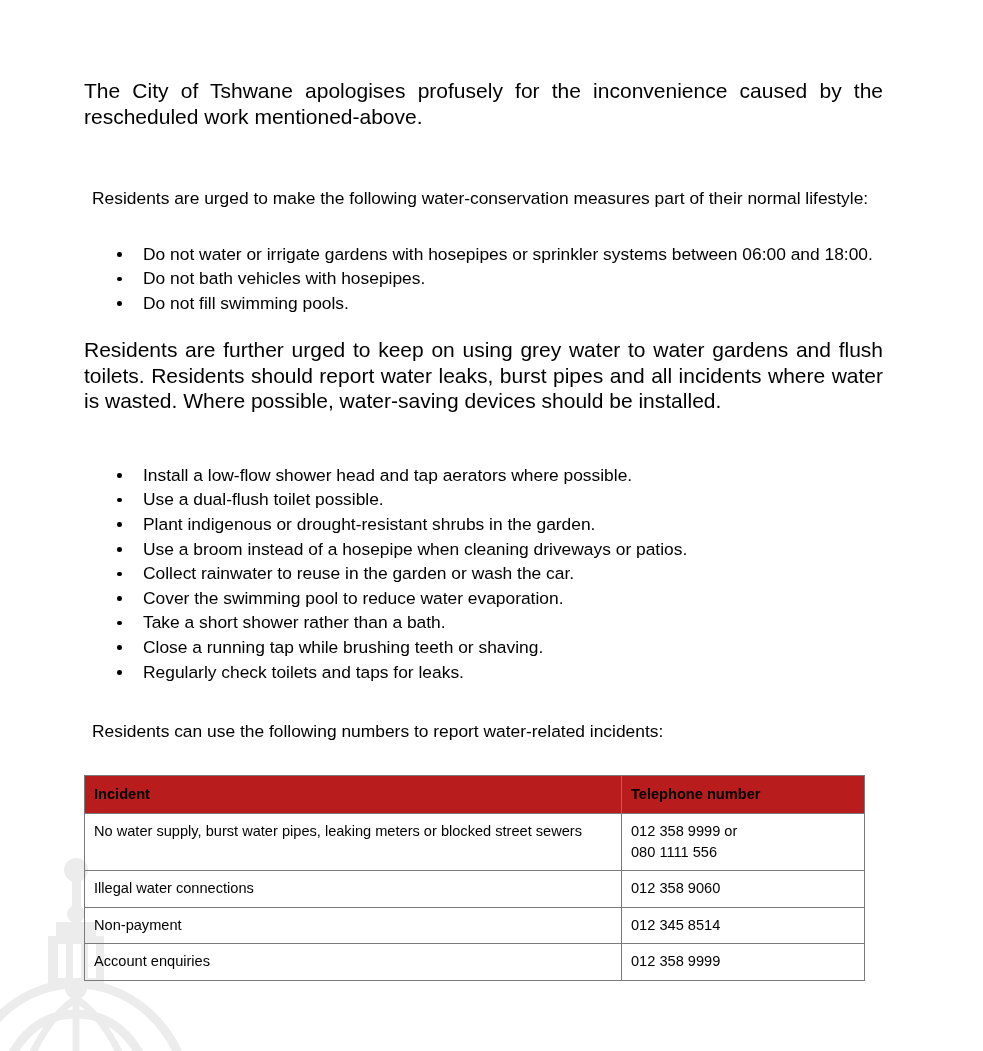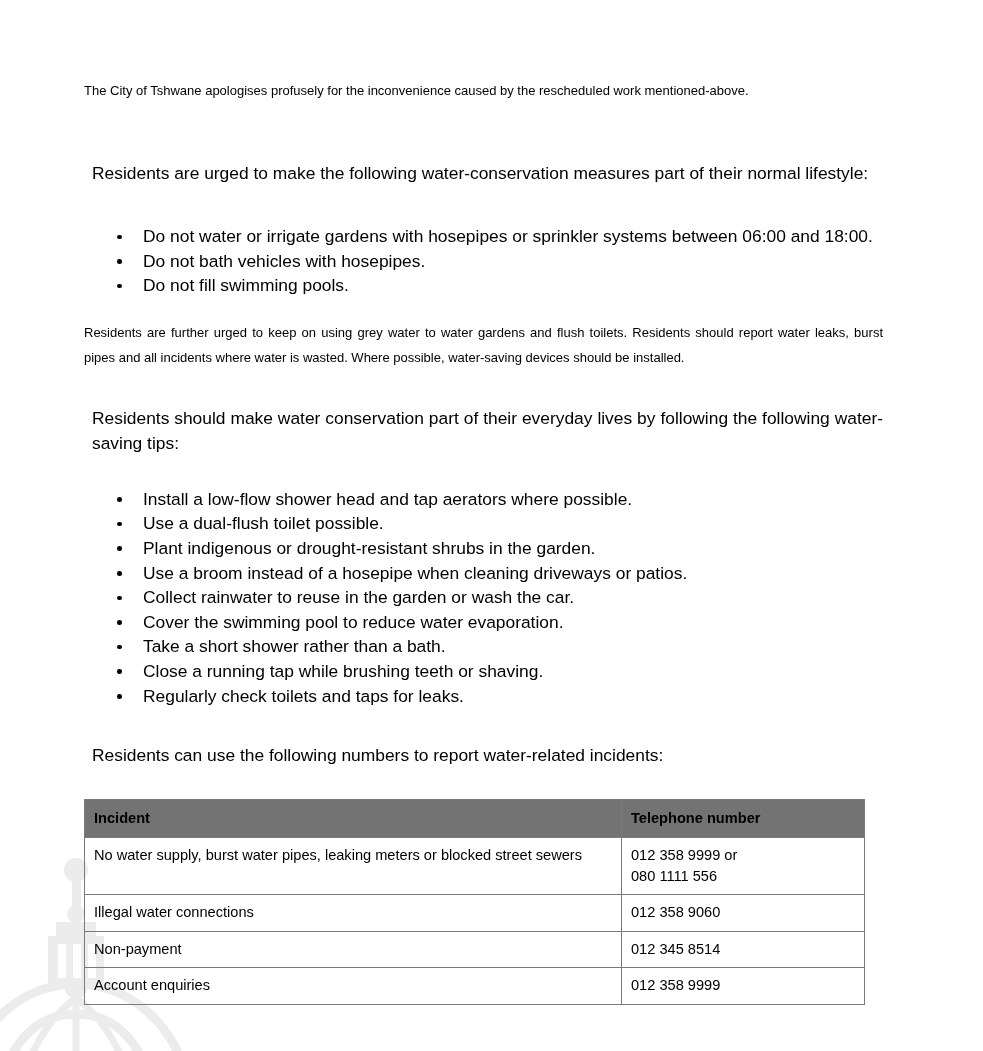--- a/index.html
+++ b/index.html
@@ -40,21 +40,21 @@
 
   .content {
     position: absolute;
     left: 84px;
     top: 78px;
     width: 807px;
   }
 
   p.body-text {
     margin: 0 8px 0 0;
-    font-size: 13px;
+    font-size: 21px;
     line-height: 25.5px;
     text-align: justify;
     text-justify: inter-word;
   }
 
   p.bold-lead {
     margin: 8px;
     font-size: 17.4px;
     line-height: 25.5px;
     font-weight: normal;
@@ -93,40 +93,39 @@
     top: 10.5px;
     width: 4.6px;
     height: 4.6px;
     border-radius: 50%;
     background: #000;
   }
   ul.bullets li.wrap-1 {
     text-align: justify;
     text-justify: inter-word;
     padding-right: 0;
-    margin-top: 8px;
   }
 
   
   table.incident-table {
     border-collapse: collapse;
     width: 780px;
     table-layout: fixed;
     font-size: 14.6px;
   }
   table.incident-table th,
   table.incident-table td {
     border: 1.6px solid #7a7a7a;
     padding: 7px 9px 8px 9px;
     vertical-align: top;
     line-height: 20.5px;
     text-align: left;
   }
   table.incident-table thead th {
-    background: #737373;
+    background: #b91c1c;
     font-weight: bold;
     padding-top: 8px;
     padding-bottom: 9px;
   }
   table.incident-table col.c1 { width: 537px; }
   table.incident-table col.c2 { width: 243px; }
   td .phone-line { display: block; }
 </style>
 </head>
 <body>
@@ -186,21 +185,20 @@
       <li>Do not bath vehicles with hosepipes.</li>
       <li>Do not fill swimming pools.</li>
     </ul>
 
     <div class="gap-md"></div>
 
     <p class="body-text">Residents are further urged to keep on using grey water to water gardens and flush toilets. Residents should report water leaks, burst pipes and all incidents where water is wasted. Where possible, water-saving devices should be installed.</p>
 
     <div class="gap-lg"></div>
 
-    <p class="bold-lead">Residents should make water conservation part of their everyday lives by following the following water-saving tips:</p>
 
     <div class="gap-md"></div>
 
     <ul class="bullets">
       <li>Install a low-flow shower head and tap aerators where possible.</li>
       <li>Use a dual-flush toilet possible.</li>
       <li>Plant indigenous or drought-resistant shrubs in the garden.</li>
       <li>Use a broom instead of a hosepipe when cleaning driveways or patios.</li>
       <li>Collect rainwater to reuse in the garden or wash the car.</li>
       <li>Cover the swimming pool to reduce water evaporation.</li>

